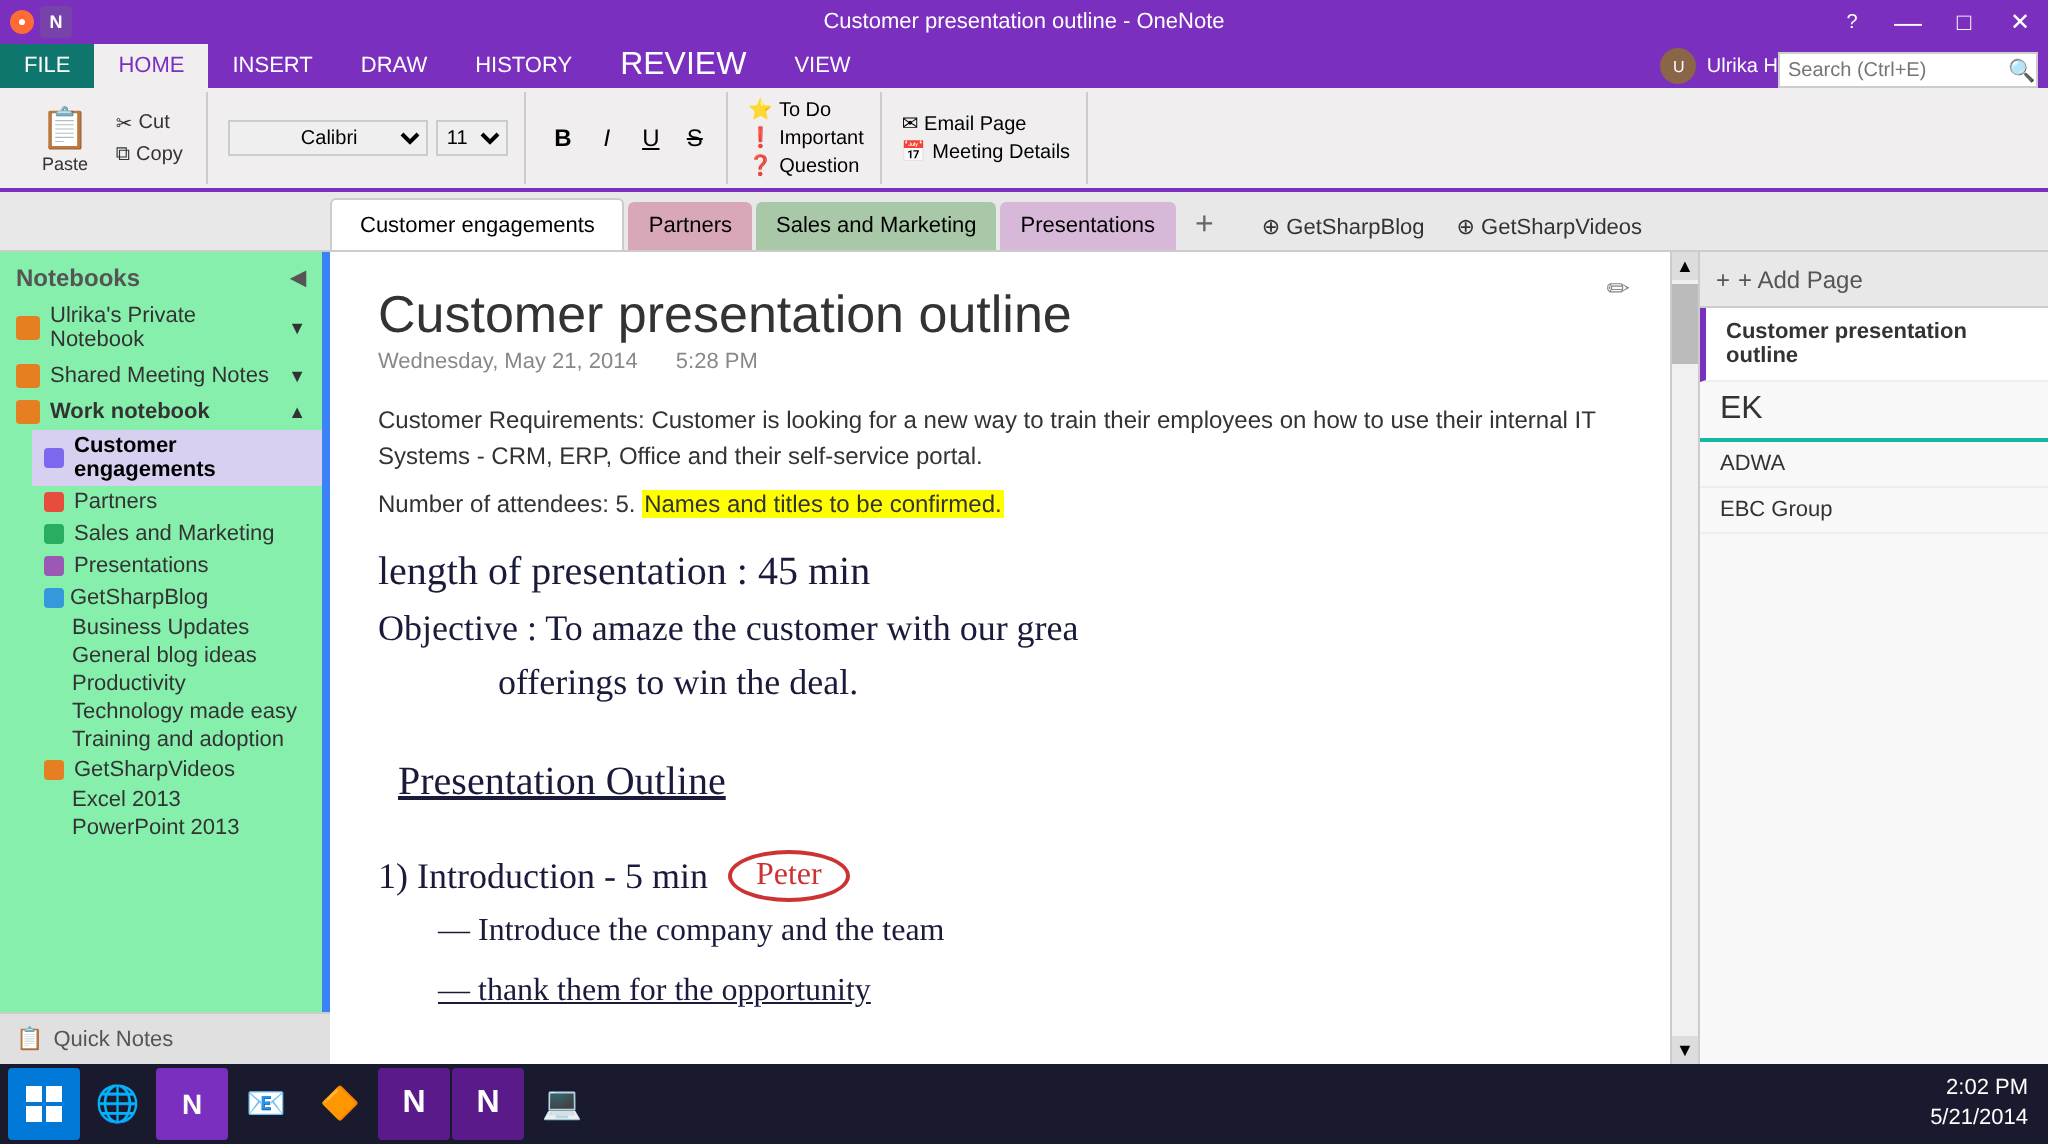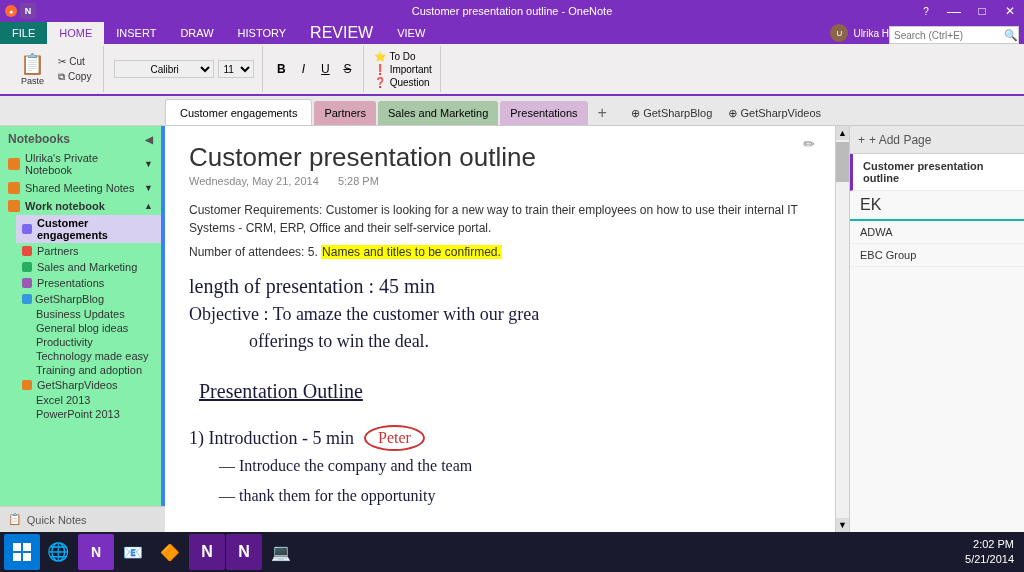--- a/index.html
+++ b/index.html
@@ -71,20 +71,24 @@
     <div style="width:20px;height:20px;display:flex;align-items:center;justify-content:center;cursor:pointer;text-decoration:underline;font-size:12px;border:1px solid transparent;">U</div>
     <div style="width:20px;height:20px;display:flex;align-items:center;justify-content:center;cursor:pointer;text-decoration:line-through;font-size:12px;border:1px solid transparent;">S</div>
   </div>
 
   <div style="display:flex;flex-direction:column;padding:0 8px;border-right:1px solid #ccc;height:46px;justify-content:center;gap:2px;">
     <div style="display:flex;align-items:center;gap:3px;font-size:10px;cursor:pointer;">⭐ To Do</div>
     <div style="display:flex;align-items:center;gap:3px;font-size:10px;cursor:pointer;">❗ Important</div>
     <div style="display:flex;align-items:center;gap:3px;font-size:10px;cursor:pointer;">❓ Question</div>
   </div>
 
+  <div style="display:flex;flex-direction:column;padding:0 8px;border-right:1px solid #ccc;height:46px;justify-content:center;gap:2px;">
+    <div style="display:flex;align-items:center;gap:3px;font-size:10px;cursor:pointer;">✉ Email Page</div>
+    <div style="display:flex;align-items:center;gap:3px;font-size:10px;cursor:pointer;">📅 Meeting Details</div>
+  </div>
 </div>
 
 <div style="height:30px;background:#e8e8e8;display:flex;align-items:flex-end;border-bottom:1px solid #ccc;padding-left:165px;overflow:hidden;">
   <div style="padding:4px 14px;font-size:11px;cursor:pointer;border-radius:3px 3px 0 0;background:white;border:1px solid #ccc;border-bottom:none;height:26px;display:flex;align-items:center;font-weight:500;">Customer engagements</div>
   <div style="padding:4px 10px;font-size:11px;cursor:pointer;border-radius:3px 3px 0 0;background:#d8a8b8;height:24px;display:flex;align-items:center;margin-left:2px;">Partners</div>
   <div style="padding:4px 10px;font-size:11px;cursor:pointer;border-radius:3px 3px 0 0;background:#a8c8a8;height:24px;display:flex;align-items:center;margin-left:2px;">Sales and Marketing</div>
   <div style="padding:4px 10px;font-size:11px;cursor:pointer;border-radius:3px 3px 0 0;background:#d8b8d8;height:24px;display:flex;align-items:center;margin-left:2px;">Presentations</div>
   <div style="padding:4px 8px;font-size:16px;cursor:pointer;height:24px;display:flex;align-items:center;margin-left:2px;color:#666;">+</div>
   <div style="padding:4px 8px;font-size:11px;cursor:pointer;height:24px;display:flex;align-items:center;margin-left:8px;color:#333;">⊕ GetSharpBlog</div>
   <div style="padding:4px 8px;font-size:11px;cursor:pointer;height:24px;display:flex;align-items:center;color:#333;">⊕ GetSharpVideos</div>
@@ -194,21 +198,21 @@
         <div style="font-size:20px;margin:6px 0;text-decoration:underline;margin-left:10px;">Presentation Outline</div>
 
         <div style="height:10px;"></div>
 
         <div style="font-size:18px;margin:6px 0;display:flex;align-items:center;gap:10px;">
           <span>1)  Introduction - 5 min</span>
           <span style="display:inline-block;border:2px solid #cc3333;border-radius:50%;padding:2px 12px;color:#cc3333;font-size:16px;">Peter</span>
         </div>
 
         <div style="font-size:16px;margin:4px 0 4px 30px;">— Introduce the company and the team</div>
-        <div style="font-size:16px;margin:12px 0 4px 30px;">— thank them for the opportunity</div>
+        <div style="font-size:16px;margin:12px 0 4px 30px;text-decoration:underline;">— thank them for the opportunity</div>
       </div>
     </div>
 
     <div style="width:14px;background:#f0f0f0;border-left:1px solid #ccc;display:flex;flex-direction:column;align-items:center;">
       <div style="width:14px;height:14px;display:flex;align-items:center;justify-content:center;font-size:9px;cursor:pointer;background:#ddd;">▲</div>
       <div style="width:14px;height:40px;background:#bbb;margin-top:2px;cursor:pointer;"></div>
       <div style="width:14px;height:14px;display:flex;align-items:center;justify-content:center;font-size:9px;cursor:pointer;background:#ddd;margin-top:auto;">▼</div>
     </div>
 
   </div>

